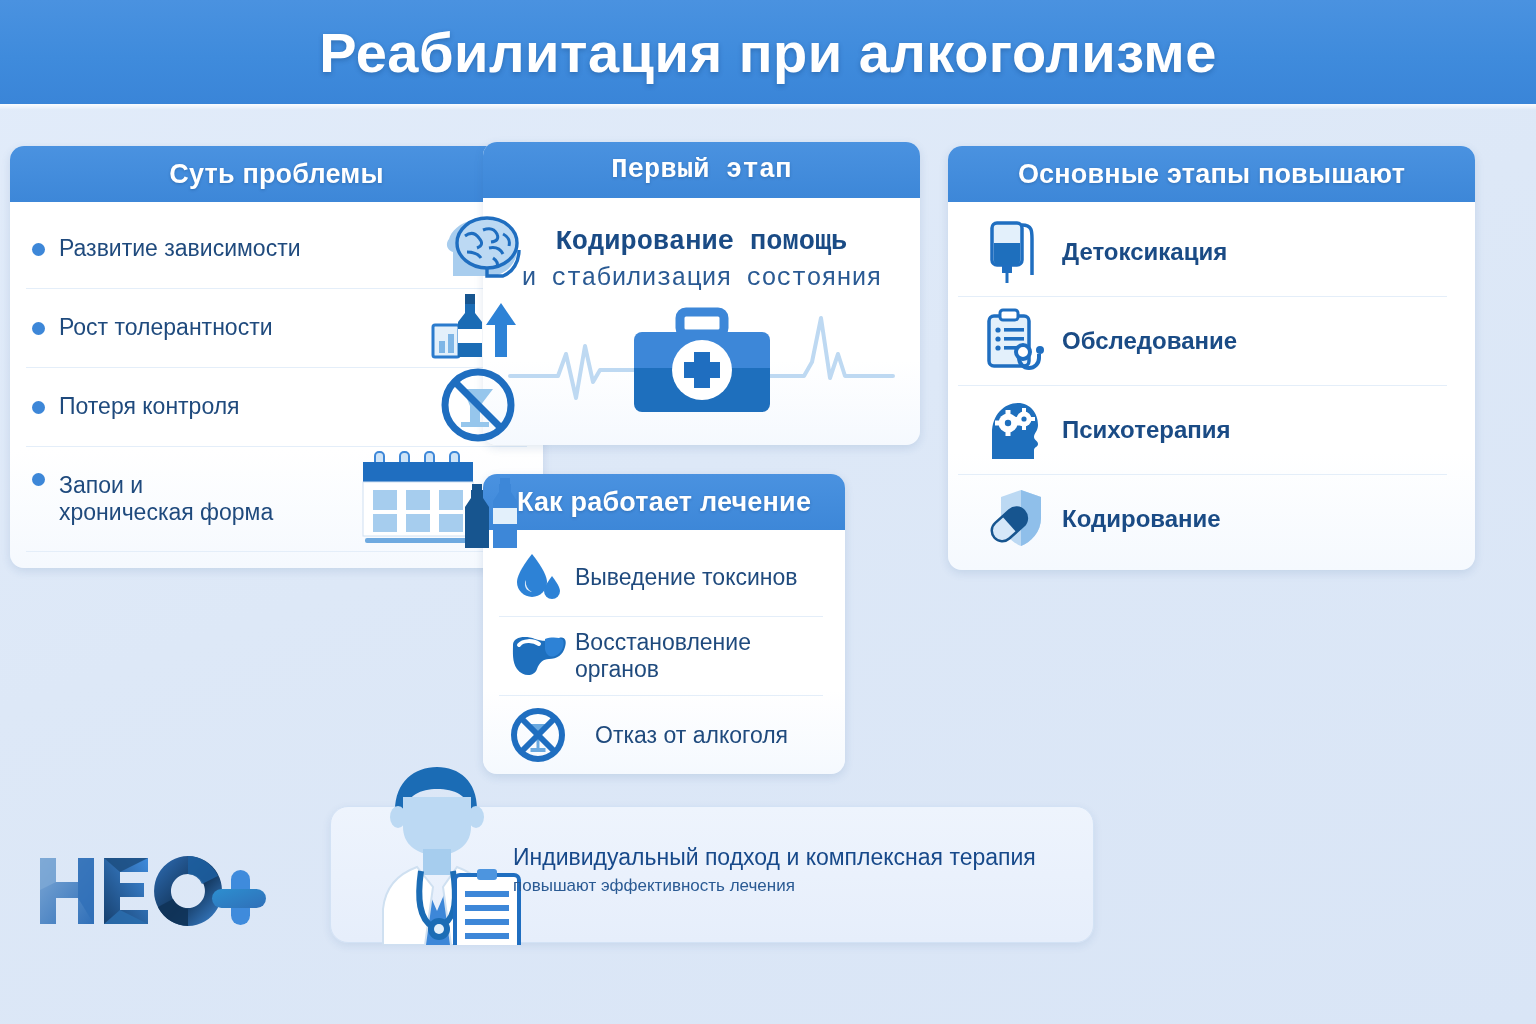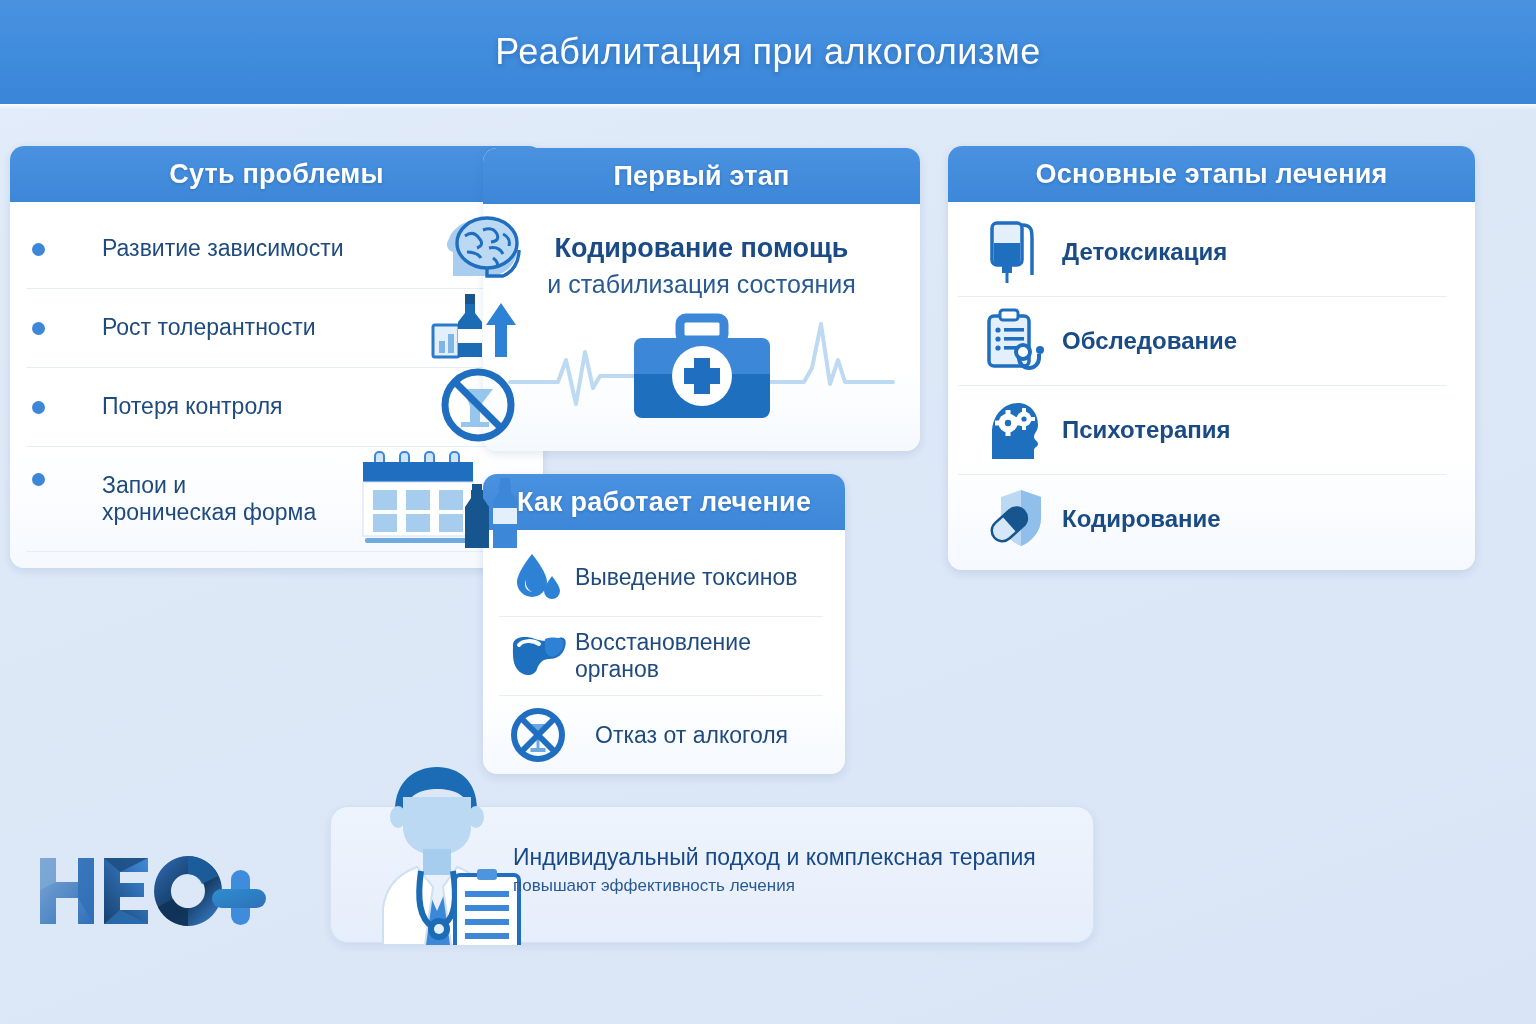--- a/index.html
+++ b/index.html
@@ -21,22 +21,22 @@
     left: 0; top: 0;
     width: 1536px;
     height: 104px;
     background: linear-gradient(180deg, #4a92e0 0%, #3f8bdc 55%, #3a85d8 100%);
     display: flex;
     align-items: center;
     justify-content: center;
   }
   .title-band .title-text {
     color: #ffffff;
-    font-size: 36px;
-    font-weight: normal;
+    font-size: 56px;
+    font-weight: bold;
     letter-spacing: 0.5px;
     text-shadow: 0 2px 5px rgba(10,50,100,0.30);
   }
   .band-edge {
     position: absolute;
     left: 0; top: 104px;
     width: 1536px; height: 6px;
     background: linear-gradient(180deg, rgba(255,255,255,0.85), rgba(255,255,255,0));
   }
 
@@ -83,21 +83,20 @@
     border-radius: 50%;
     background: #3d87d8;
     flex: 0 0 auto;
     margin-right: 14px;
   }
   .prob-label {
     font-size: 23px;
     color: #1f4a7d;
     line-height: 1.18;
     z-index: 2;
-    margin-left: 43px;
   }
   .prob-icon {
     position: absolute;
     right: -4px;
     top: 50%;
     transform: translateY(-50%);
     z-index: 1;
   }
 
   
@@ -281,21 +280,21 @@
           <path d="M142 38 h12 v8 l6 9 v47 h-24 V55 l6 -9 Z" fill="#3d87d8"></path>
           <rect x="143" y="32" width="10" height="8" fill="#3d87d8"></rect>
           <rect x="136" y="62" width="24" height="16" fill="#e3f0fb"></rect>
         </svg>
       </span>
     </div>
 
   </div>
 </div>
 
-<div class="card" style="left:483px; top:148px; width:437px; height:303px;">
+<div class="card" style="left:483px; top:142px; width:437px; height:303px;font-family:Liberation Mono, monospace;">
   <div class="card-header">
     <span>Первый этап</span>
   </div>
   <div class="card-body mid-text">
     <div class="mid-line1">Кодирование помощь</div>
     <div class="mid-line2">и стабилизация состояния</div>
     <div class="mid-art">
       <svg width="400" height="118" viewBox="0 0 400 118" style="position:absolute; left:50%; top:0; transform:translateX(-50%);">
 
         <path d="M8 72 h48 l8 -22 l10 44 l9 -52 l8 36 l7 -12 h42" fill="none" stroke="#bed9f2" stroke-width="4" stroke-linejoin="round" stroke-linecap="round"></path>
@@ -353,21 +352,21 @@
         </svg>
       </span>
       <span class="row-label">Отказ от алкоголя</span>
     </div>
 
   </div>
 </div>
 
 <div class="card" style="left:948px; top:146px; width:527px; height:424px;">
   <div class="card-header">
-    <span>Основные этапы лечения</span>
+    <span>Основные этапы повышают</span>
   </div>
   <div class="card-body" style="padding:6px 28px 0 10px;">
 
     <div class="icon-row right-row">
       <span class="row-icon">
         <svg width="62" height="70" viewBox="0 0 62 70">
           <rect x="8" y="6" width="30" height="42" rx="5" fill="#e3f0fb" stroke="#1f6ec0" stroke-width="3.5"></rect>
           <path d="M10 26 h26 v18 a4 4 0 0 1 -4 4 H14 a4 4 0 0 1 -4 -4 Z" fill="#1e6fbd"></path>
           <path d="M38 8 C48 8 48 14 48 22 V58" fill="none" stroke="#1f6ec0" stroke-width="3.5"></path>
           <rect x="18" y="48" width="10" height="8" fill="#1f6ec0"></rect>

